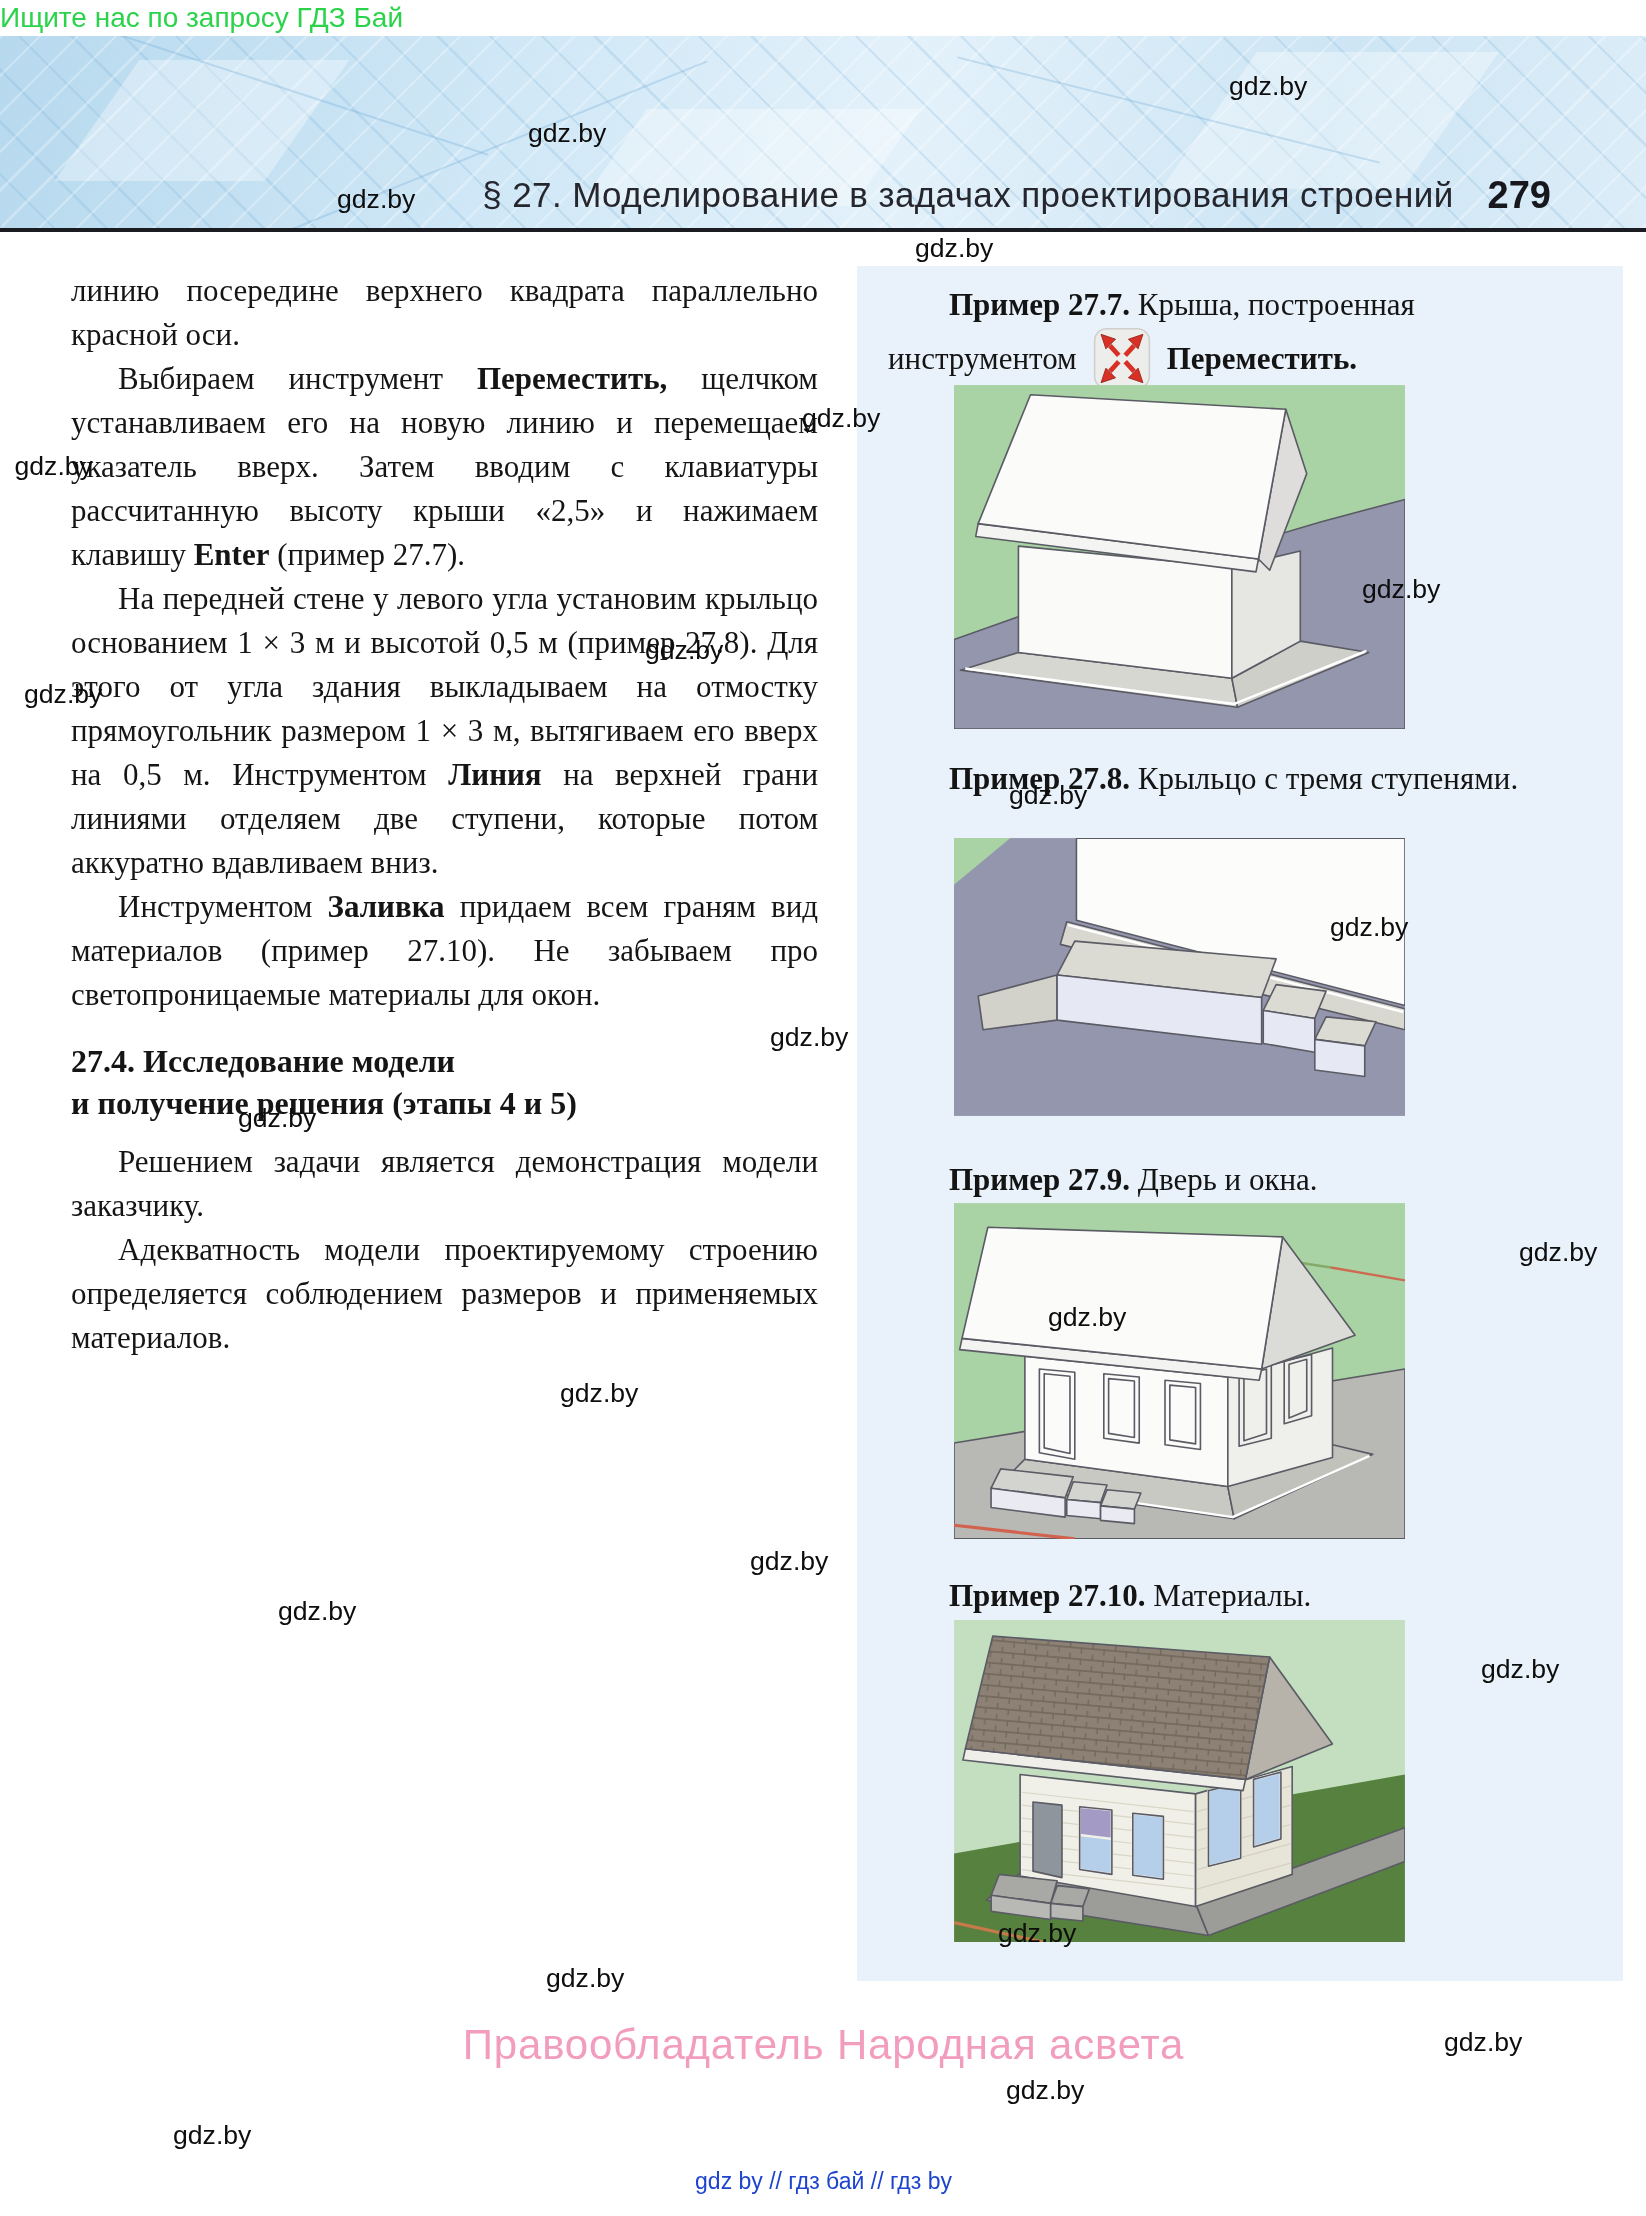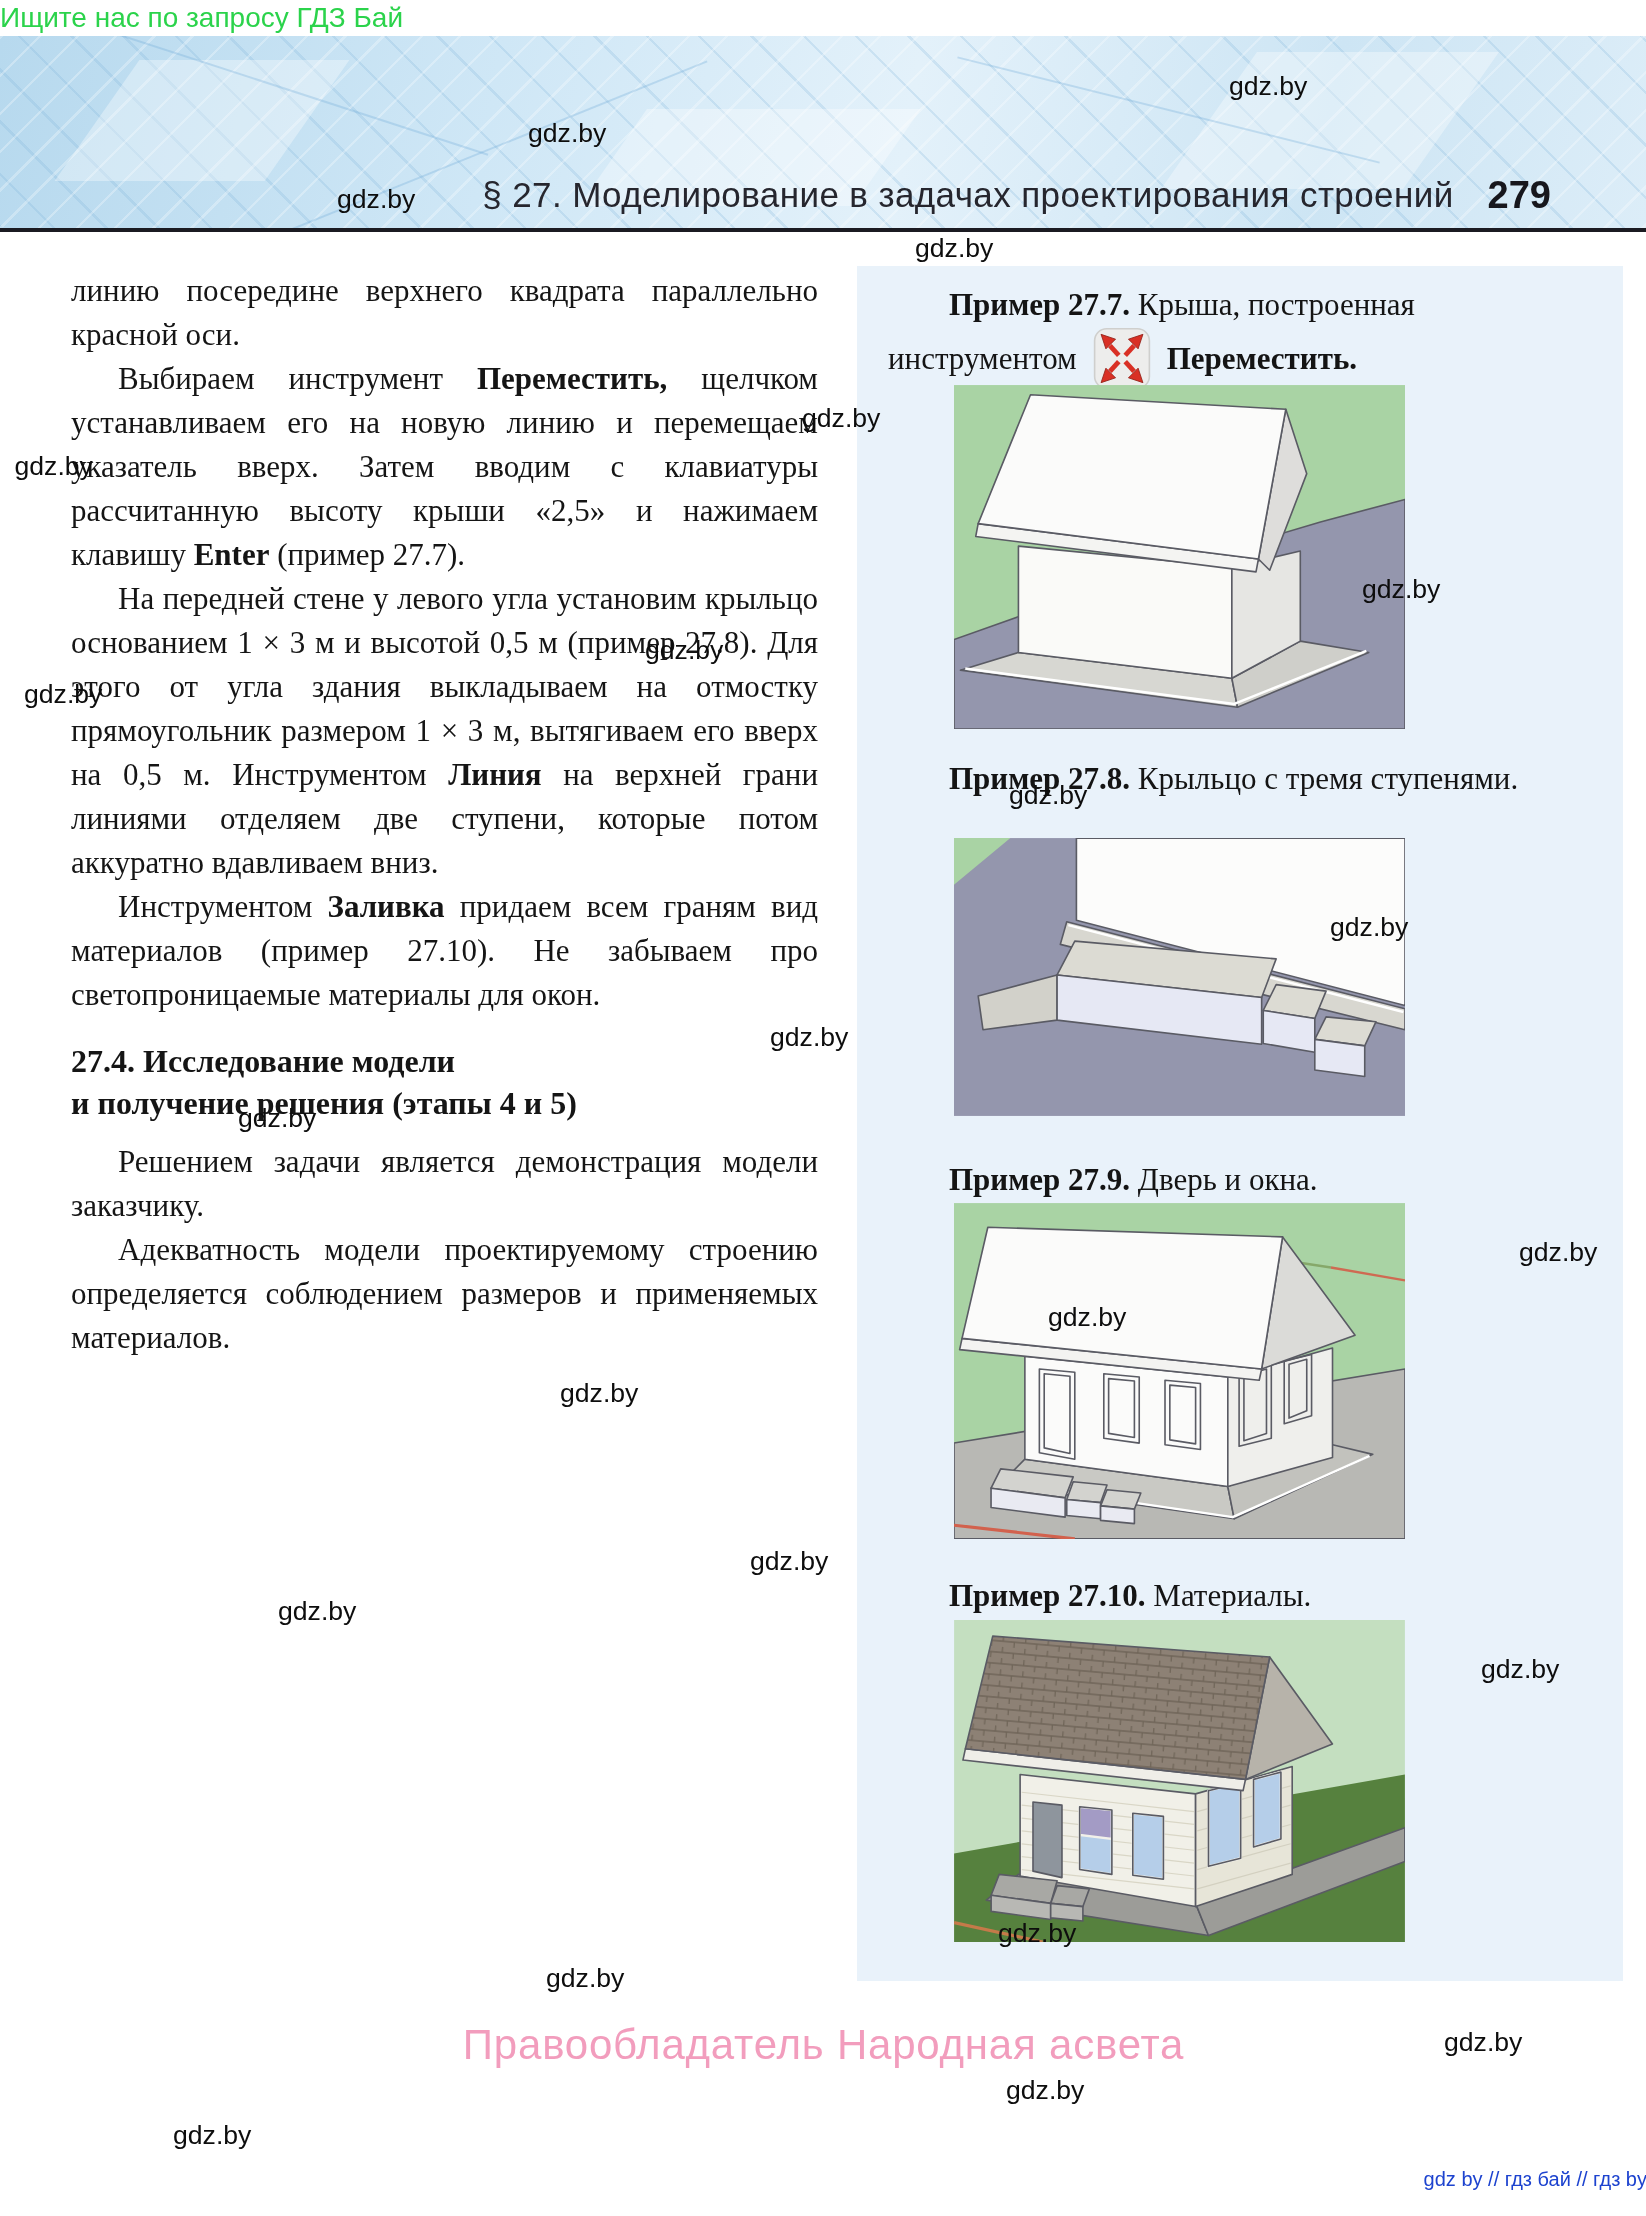--- a/index.html
+++ b/index.html
@@ -52,23 +52,23 @@
 
   
   .st{stroke:var(--line-gray);stroke-width:2;stroke-linejoin:round;}
   .stw{stroke:#ffffff;stroke-width:3;stroke-linejoin:round;fill:none;}
   .nf{fill:none;}
 
   
   .copyright{position:absolute;top:2021px;left:0;width:100%;text-align:center;
              font-family:"Liberation Sans","DejaVu Sans",sans-serif;
              font-size:42px;color:var(--pink);letter-spacing:0.8px;}
-  .footer-links{position:absolute;top:2168px;left:0;width:100%;text-align:right;
+  .footer-links{position:absolute;top:2168px;left:0;width:100%;text-align:center;
                 font-family:"Liberation Sans","DejaVu Sans",sans-serif;
-                font-size:20px;color:var(--link-blue);}
+                font-size:23px;color:var(--link-blue);}
 </style>
 </head>
 <body>
 
 <div class="page">
 
   <div class="promo">Ищите нас по запросу ГДЗ Бай</div>
 
   <div class="banner">
     <div class="chip" style="left:97px;top:24px;width:210px;height:121px;"></div>

